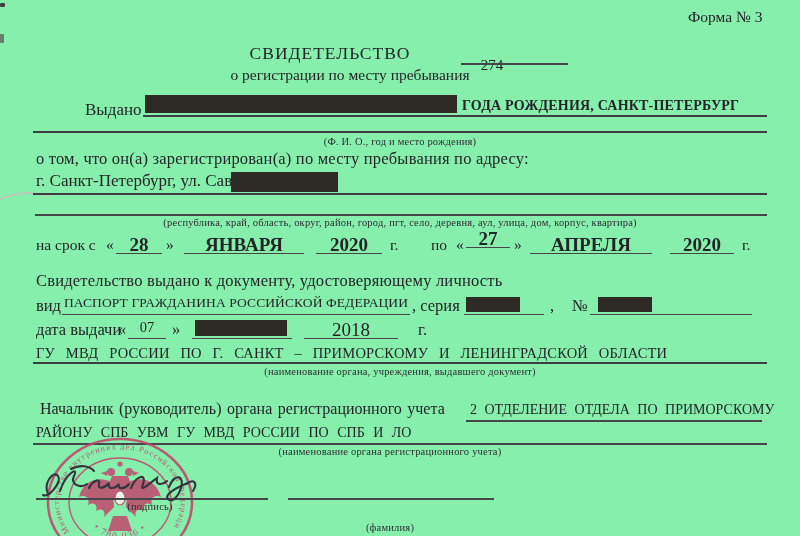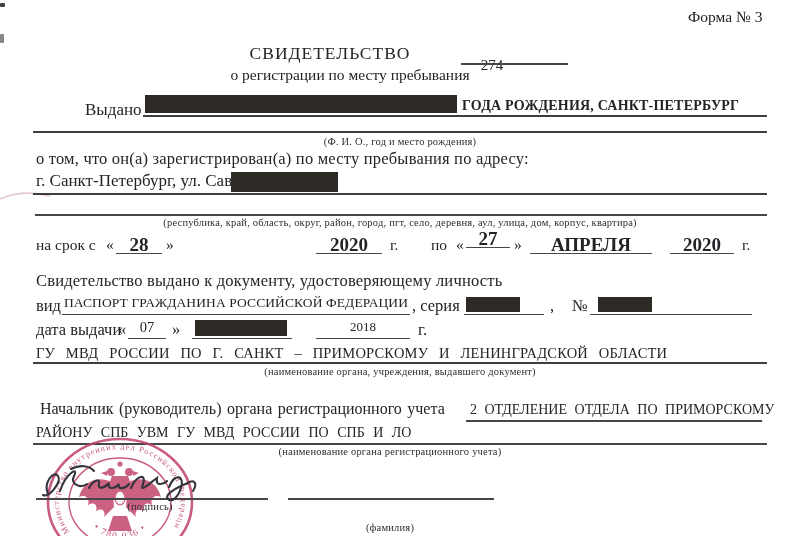--- a/index.html
+++ b/index.html
@@ -1,18 +1,18 @@
 <!DOCTYPE html>
 <html style="--stamp-color: #c2476d; --ink-color: #34343e;"><head>
 <meta charset="utf-8">
 <style>
   html,body{margin:0;padding:0;background:#e9e8e4;}
   .page{
     position:relative;width:800px;height:536px;overflow:hidden;
-    background:#ffffff;
+    background:#86efac;
     font-family:"Liberation Serif","DejaVu Serif",serif;
     color:#242428;
   }
   .abs{position:absolute;white-space:nowrap;}
   .ctr{text-align:center;white-space:nowrap;}
   .rule{position:absolute;background:#45454a;height:1.6px;}
   .rule2{position:absolute;background:#3d3d42;height:2px;}
   .cap{font-size:10.5px;color:#2e2e33;letter-spacing:0.2px;}
   .bar{position:absolute;background:#2e2a26;}
   .cell{position:absolute;border-bottom:1.6px solid #45454a;text-align:center;}
@@ -56,20 +56,21 @@
   <div class="abs t17" style="left:36px;top:171px;">г. Санкт-Петербург, ул. Савушкина, дом</div>
   <div class="bar" style="left: 231px; top: 172px; width: 107px; height: 20px; background: rgb(46, 42, 38);"></div>
   <div class="rule2" style="left:33px;top:193px;width:734px;"></div>
   <div class="rule" style="left:35px;top:214px;width:732px;"></div>
   <div class="abs ctr cap" style="left:130px;top:217px;width:540px;font-size:10.5px;">(республика, край, область, округ, район, город, пгт, село, деревня, аул, улица, дом, корпус, квартира)</div>
 
   <div class="abs t15" style="left:36px;top:236px;">на срок с</div>
   <div class="abs t15" style="left:106px;top:236px;">«</div>
   <div class="cell val" style="left:116px;top:234px;width:46px;height:19px;">28</div>
   <div class="abs t15" style="left:166px;top:236px;">»</div>
+  <div class="cell val" style="left:184px;top:234px;width:120px;height:19px;">ЯНВАРЯ</div>
   <div class="cell val" style="left:316px;top:234px;width:66px;height:19px;">2020</div>
   <div class="abs t15" style="left:390px;top:236px;">г.</div>
   <div class="abs t15" style="left:431px;top:236px;">по</div>
   <div class="abs t15" style="left:456px;top:236px;">«</div>
   <div class="cell val" style="left:466px;top:228px;width:44px;height:19px;">27</div>
   <div class="abs t15" style="left:514px;top:236px;">»</div>
   <div class="cell val" style="left:530px;top:234px;width:122px;height:19px;">АПРЕЛЯ</div>
   <div class="cell val" style="left:670px;top:234px;width:64px;height:19px;">2020</div>
   <div class="abs t15" style="left:742px;top:236px;">г.</div>
 
@@ -87,21 +88,21 @@
     <span class="inbar" style="left: 8px; width: 54px; background: rgb(46, 42, 38);"></span>
   </div>
 
   <div class="abs t16" style="left:36px;top:320px;">дата выдачи</div>
   <div class="abs t16" style="left:118px;top:320px;">«</div>
   <div class="cell" style="left:128px;top:319px;width:38px;height:19px;font-size:14.5px;">07</div>
   <div class="abs t16" style="left:172px;top:320px;">»</div>
   <div class="cell" style="left:192px;top:319px;width:100px;height:19px;">
     <span class="inbar" style="left: 3px; width: 92px; height: 16px; background: rgb(46, 42, 38);"></span>
   </div>
-  <div class="cell" style="left:316px;top:319px;width:94px;height:19px;font-size:13px;">2018</div>
+  <div class="cell" style="left:304px;top:319px;width:94px;height:19px;font-size:19px;">2018</div>
   <div class="abs t16" style="left:418px;top:320px;">г.</div>
 
   <div class="abs" style="left:36px;top:345px;font-size:14.5px;word-spacing:7px;letter-spacing:0.2px;">ГУ МВД РОССИИ ПО Г. САНКТ – ПРИМОРСКОМУ И ЛЕНИНГРАДСКОЙ ОБЛАСТИ</div>
   <div class="rule2" style="left:33px;top:362px;width:734px;"></div>
   <div class="abs ctr cap" style="left:150px;top:366px;width:500px;">(наименование органа, учреждения, выдавшего документ)</div>
 
   <div class="abs" style="left:40px;top:400px;font-size:16px;word-spacing:1.5px;">Начальник (руководитель) органа регистрационного учета</div>
   <div class="abs" style="left:470px;top:402px;font-size:14px;word-spacing:4px;">2 ОТДЕЛЕНИЕ ОТДЕЛА ПО ПРИМОРСКОМУ</div>
   <div class="rule" style="left:466px;top:420px;width:296px;"></div>
   <div class="abs" style="left:36px;top:425px;font-size:14px;word-spacing:5px;">РАЙОНУ СПБ УВМ ГУ МВД РОССИИ ПО СПБ И ЛО</div>

